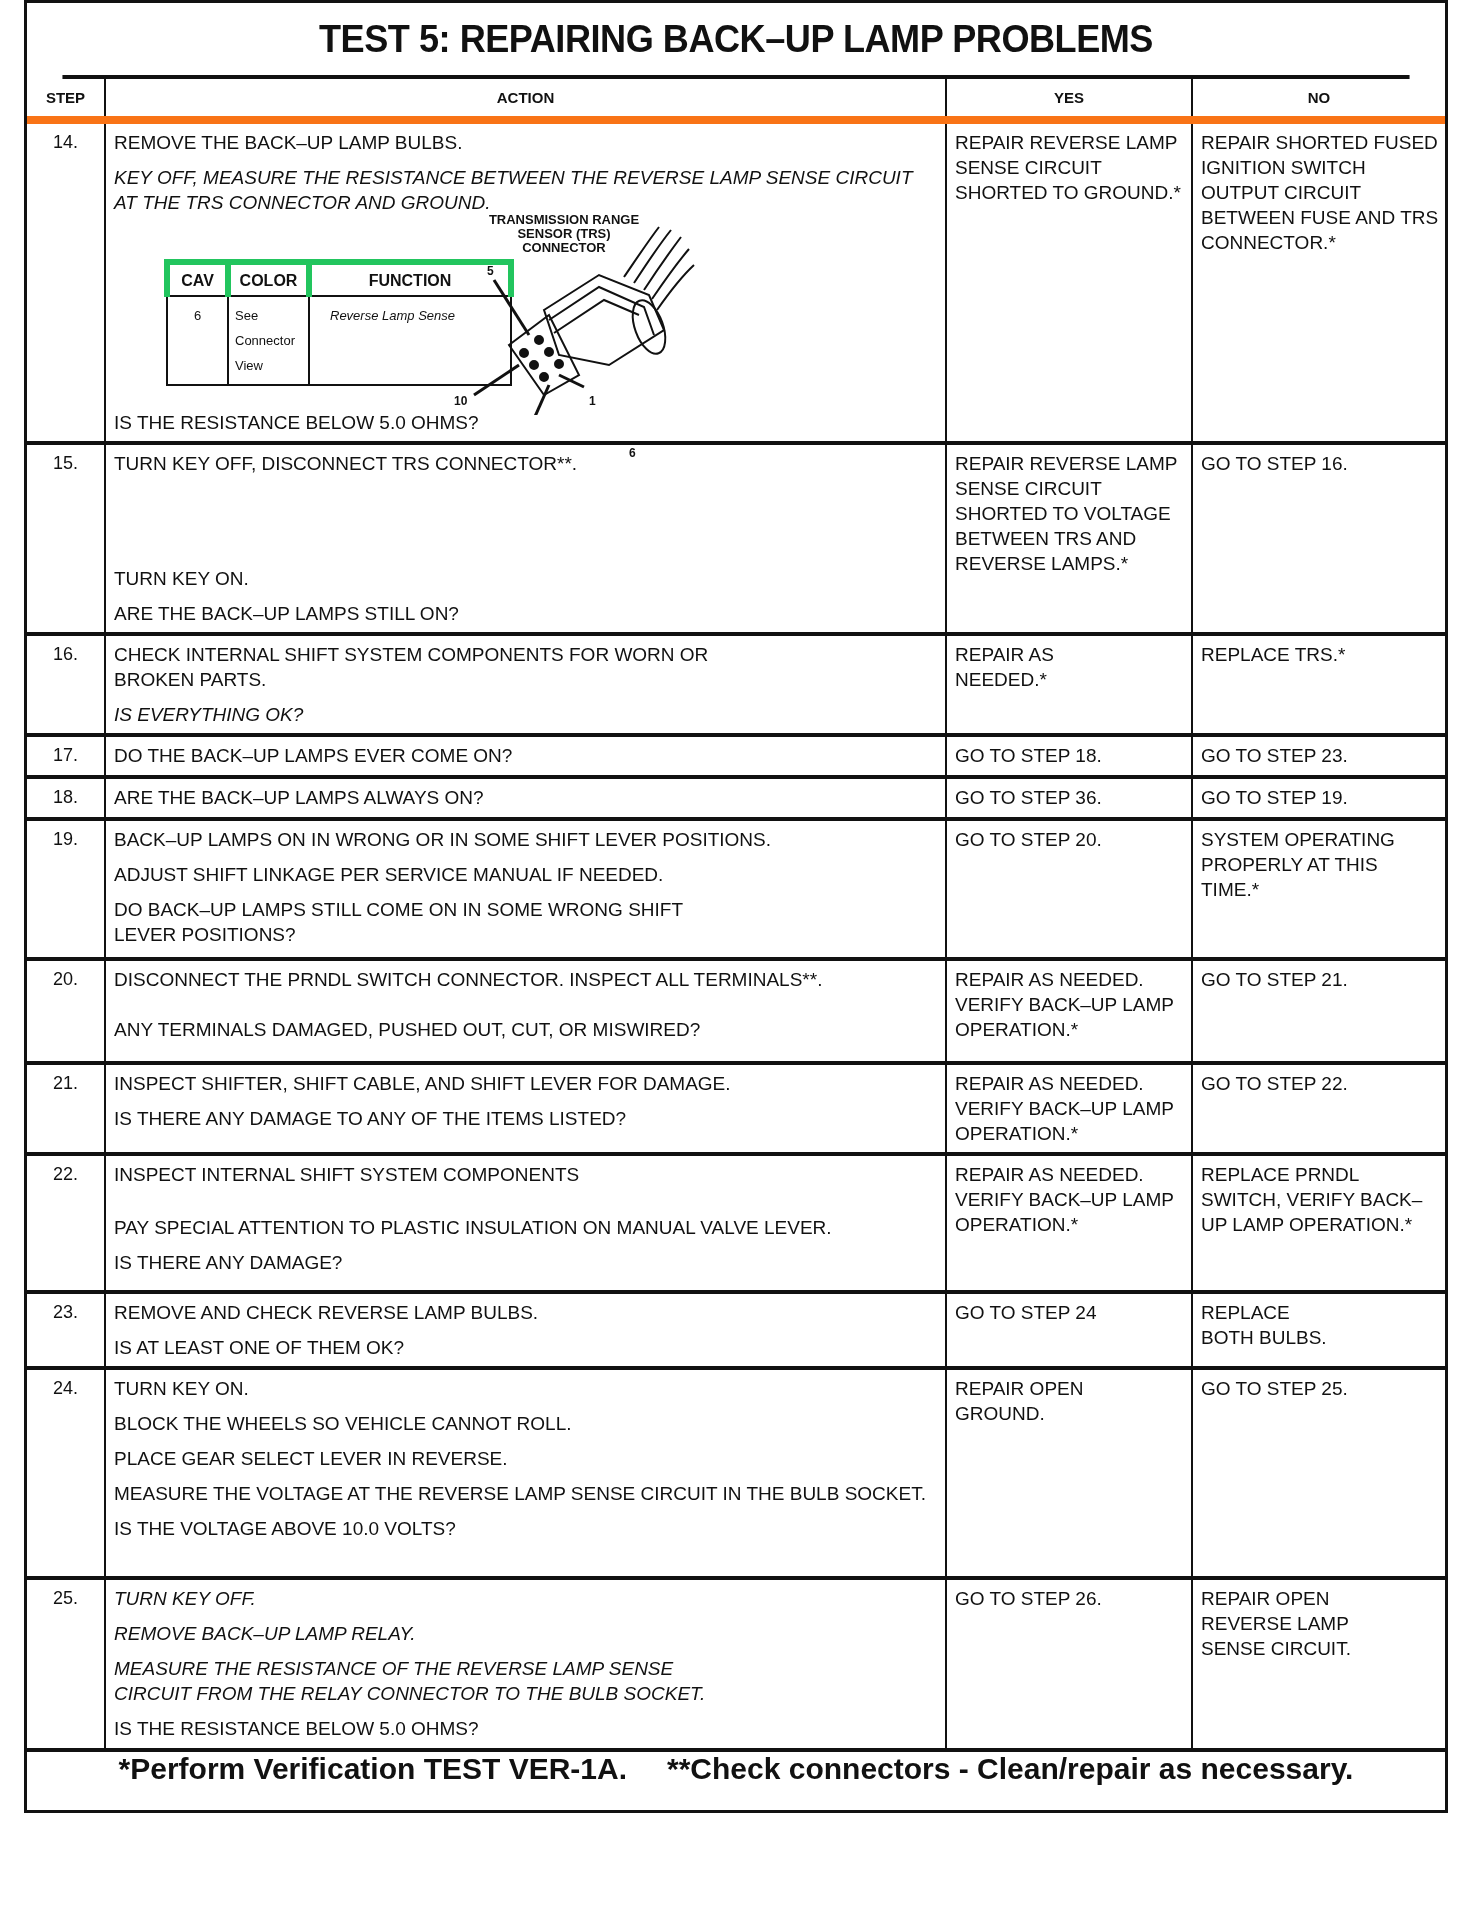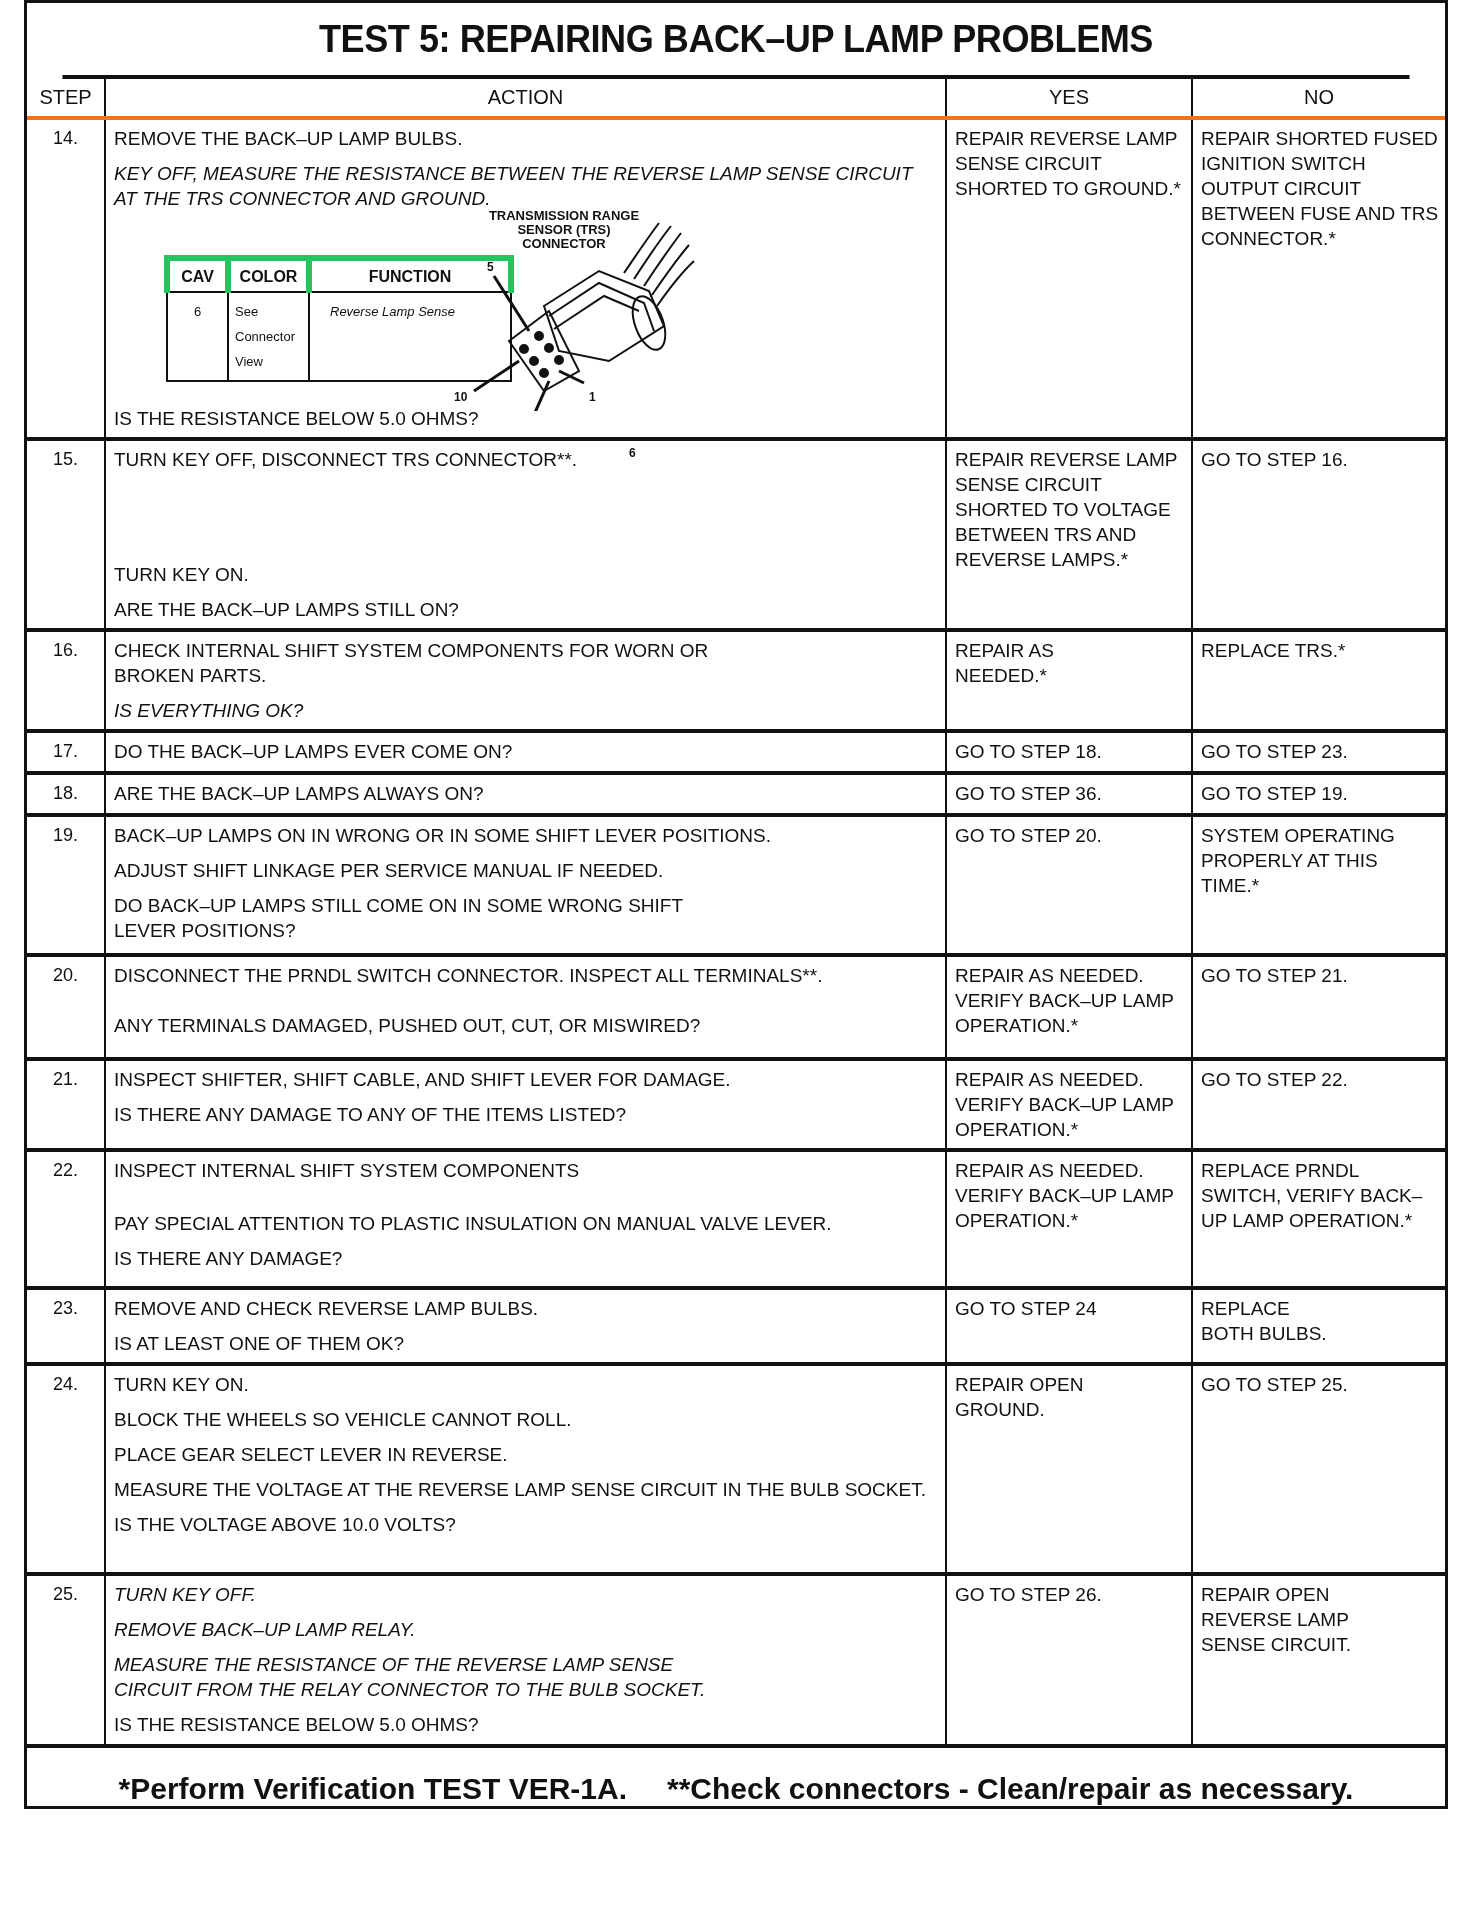--- a/index.html
+++ b/index.html
@@ -4,31 +4,31 @@
 <style>
   html, body { margin: 0; padding: 0; background: #ffffff; }
   body { width: 1472px; height: 1918px; position: relative; font-family: "Liberation Sans", sans-serif; color: #111; overflow: hidden; }
   .page { position: absolute; left: 24px; top: 0; width: 1424px; border: 3px solid #111; box-sizing: border-box; }
   .title { height: 72px; border-bottom: 4px solid #111; display: flex; align-items: center; justify-content: center; font-family: "Liberation Sans", sans-serif; font-weight: bold; font-size: 38px; letter-spacing: -0.5px; transform: scaleX(0.95); }
   table { border-collapse: collapse; width: 100%; table-layout: fixed; }
   col.c-step { width: 78px; }
   col.c-action { width: 841px; }
   col.c-yes { width: 246px; }
   col.c-no { width: 253px; }
-  th { font-size: 20px; font-weight: normal; height: 37px; border-right: 2px solid #111; border-bottom: 4px solid #f97316; padding: 0; text-align: center; vertical-align: middle; }
+  th { font-size: 15px; font-weight: bold; height: 37px; border-right: 2px solid #111; border-bottom: 8px solid #f97316; padding: 0; text-align: center; vertical-align: middle; }
   th:last-child { border-right: none; }
   td { border-right: 2px solid #111; border-bottom: 4px solid #111; vertical-align: top; padding: 0; font-size: 19px; line-height: 25px; }
   td:last-child { border-right: none; }
   td.step { text-align: center; padding-top: 6px; font-size: 18px; }
   td.action { padding: 6px 6px 6px 8px; }
   td.yes, td.no { padding: 6px 6px 6px 8px; }
   .line { margin: 0 0 10px 0; }
   .line.tight { margin-bottom: 0; }
   .italic { font-style: italic; }
-  .footer { height: 58px; display: flex; align-items: flex-end; justify-content: center; font-weight: bold; font-size: 30px; }
+  .footer { height: 58px; display: flex; align-items: flex-start; justify-content: center; font-weight: bold; font-size: 30px; }
   .footer span { margin: 0 20px; }
   
   .fig-wrap { position: relative; height: 250px; }
   .cav-table { position: absolute; left: 50px; top: 48px; width: 350px; border-collapse: collapse; font-size: 13px; line-height: 15px; }
   .cav-table th { font-size: 16px; height: 30px; border: 6px solid #22c55e; border-bottom: 2px solid #111; font-weight: bold; }
   .cav-table td { border: 2px solid #111; border-bottom: 2px solid #111; padding: 6px 6px; font-size: 13px; }
   .cav-table td.fn { font-style: italic; padding-left: 20px; }
   .trs-label { position: absolute; left: 410px; top: 0px; width: 220px; text-align: center; font-size: 13px; font-weight: bold; line-height: 14px; }
   .trs-svg { position: absolute; left: 350px; top: 0; }
 </style>

